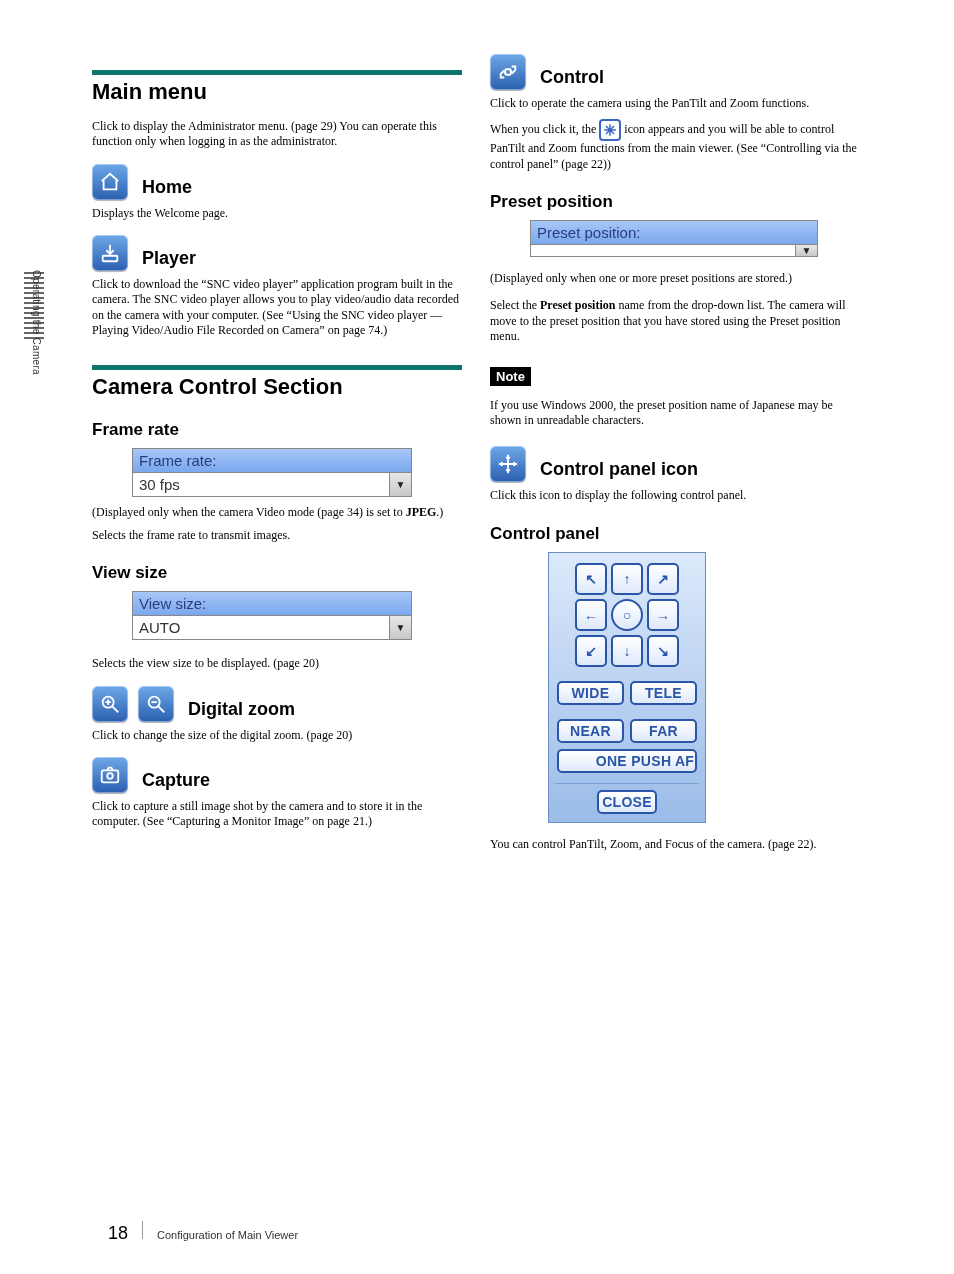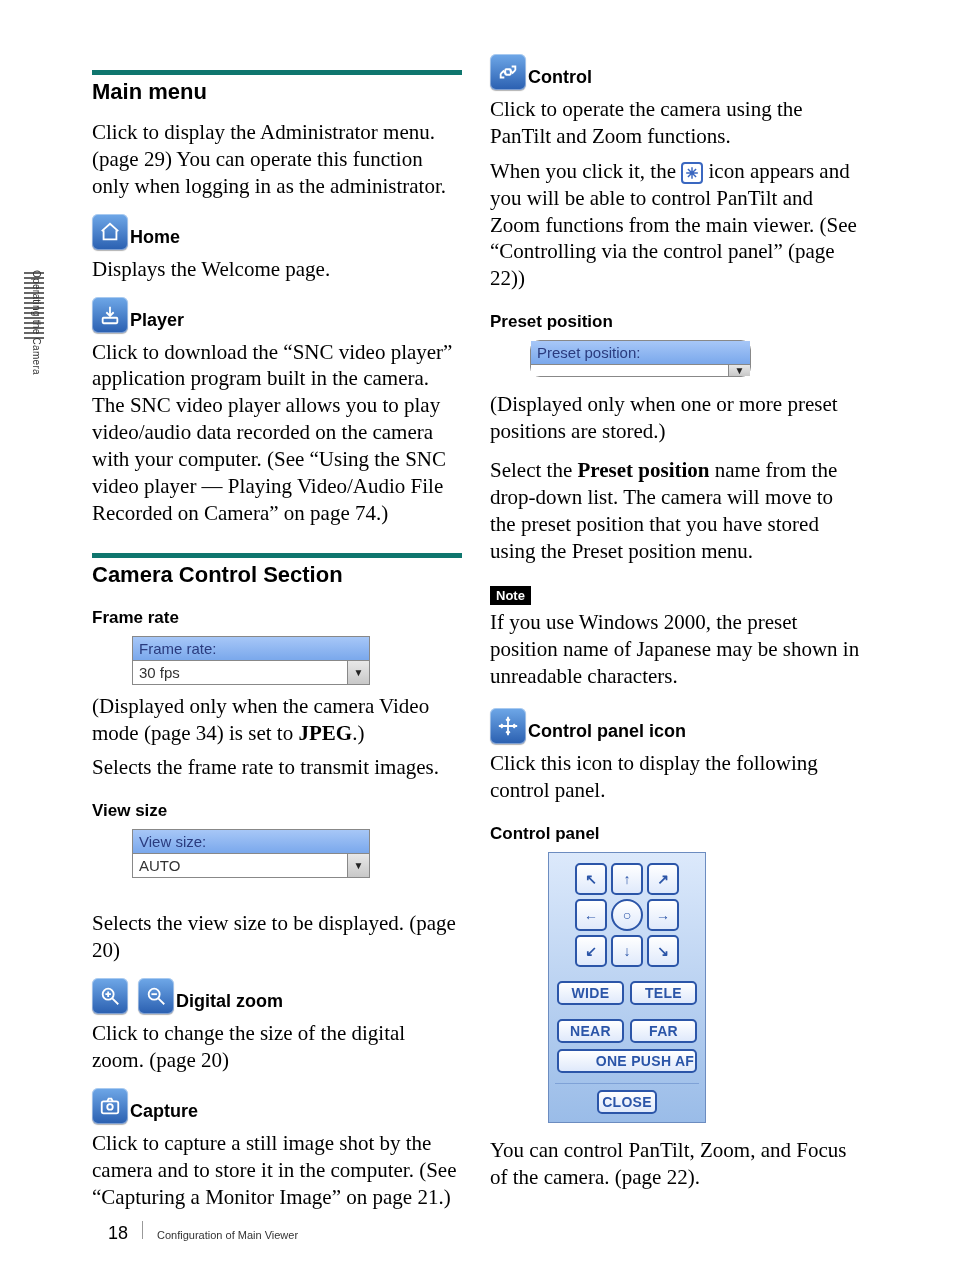--- a/index.html
+++ b/index.html
@@ -25,39 +25,39 @@
     font-weight: bold;
     font-size: 22px;
     border-top: 5px solid #0f766e;
     padding-top: 4px;
     margin-bottom: 14px;
     margin-top: 10px;
   }
   .subhead-row {
     display: flex;
     align-items: flex-end;
-    gap: 2px;
+    gap: 14px;
     margin-top: 14px;
     margin-bottom: 6px;
   }
   .subhead-row h3 {
     font-family: Arial, Helvetica, sans-serif;
     font-weight: bold;
     font-size: 18px;
     padding-bottom: 2px;
   }
   h4.field-h {
     font-family: Arial, Helvetica, sans-serif;
     font-weight: bold;
     font-size: 17px;
     margin-top: 20px;
     margin-bottom: 8px;
   }
   p.body {
-    font-size: 21px;
+    font-size: 12px;
     line-height: 1.28;
     margin-bottom: 8px;
   }
   .icon-box {
     width: 36px; height: 36px;
     border-radius: 6px;
     display: inline-flex;
     align-items: center; justify-content: center;
     color: #fff;
     font-size: 20px;
@@ -67,24 +67,24 @@
   .icon-small {
     display: inline-flex; align-items:center; justify-content:center;
     width: 22px; height: 22px;
     border: 2px solid #3a67c0; border-radius: 4px;
     color: #3a67c0; font-size: 13px; font-weight:bold;
     vertical-align: middle;
     background:#fff;
   }
   .dropdown-wrap {
     margin: 6px 0 8px 40px;
-    width: 238px;
+    width: 280px;
     border: 1px solid #888;
   }
-  .dropdown-wrap.wider { width: 221px; border-radius: 10px; }
+  .dropdown-wrap.wider { width: 288px; }
   .drop-label {
     background: linear-gradient(#a7c7f7,#7aa8ec);
     color: #2a3b7e;
     font-family: Arial, sans-serif;
     font-size: 15px;
     padding: 3px 6px;
   }
   .drop-val {
     display: flex;
     align-items: stretch;
@@ -106,21 +106,21 @@
     font-size: 10px; color:#222;
   }
   .note-badge {
     display: inline-block;
     background: #000; color: #fff;
     font-family: Arial, sans-serif;
     font-weight: bold;
     font-size: 13px;
     padding: 2px 6px;
     margin-top: 14px;
-    margin-bottom: 4px;
+    margin-bottom: 12px;
   }
   
   .side-tab {
     position: absolute;
     left: 31px; top: 270px;
     writing-mode: vertical-rl;
     font-family: Arial, sans-serif;
     font-size: 10px;
     color: #333;
     letter-spacing: 0.3px;
@@ -245,21 +245,21 @@
     <p class="body">Selects the frame rate to transmit images.</p>
 
     <h4 class="field-h">View size</h4>
     <div class="dropdown-wrap">
       <div class="drop-label">View size:</div>
       <div class="drop-val">
         <div class="txt">AUTO</div>
         <div class="arrow">▼</div>
       </div>
     </div>
-    <p class="body" style="margin-top:32px">Selects the view size to be displayed. (page 20)</p>
+    <p class="body" style="margin-top:16px">Selects the view size to be displayed. (page 20)</p>
 
     <div class="subhead-row">
       <div class="dual-icon">
         <span class="icon-box icon-blue">
           <svg width="22" height="22" viewBox="0 0 24 24" fill="none" stroke="#fff" stroke-width="2">
               <circle cx="10" cy="10" r="6"></circle>
               <path d="M14.5 14.5L21 21"></path>
               <path d="M10 7v6M7 10h6"></path>
             </svg>
         </span>

